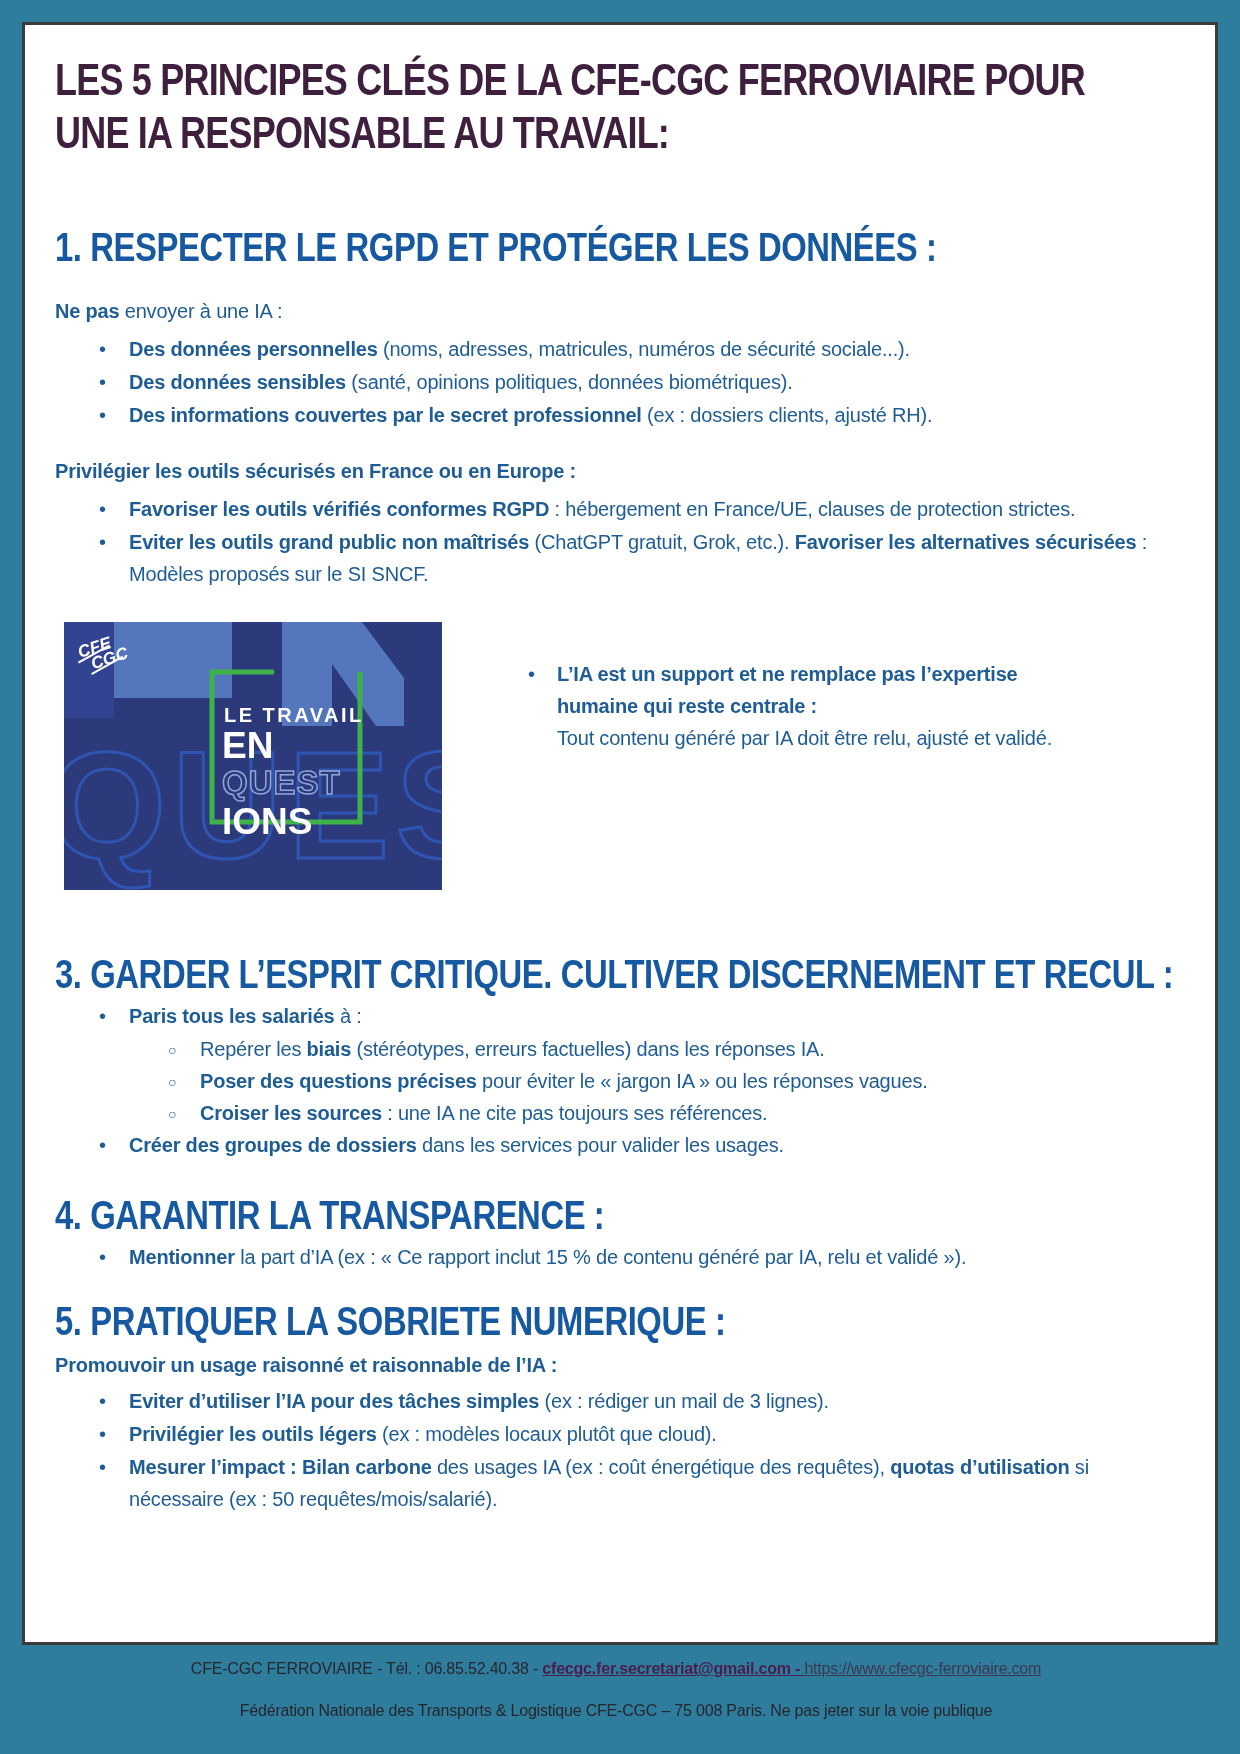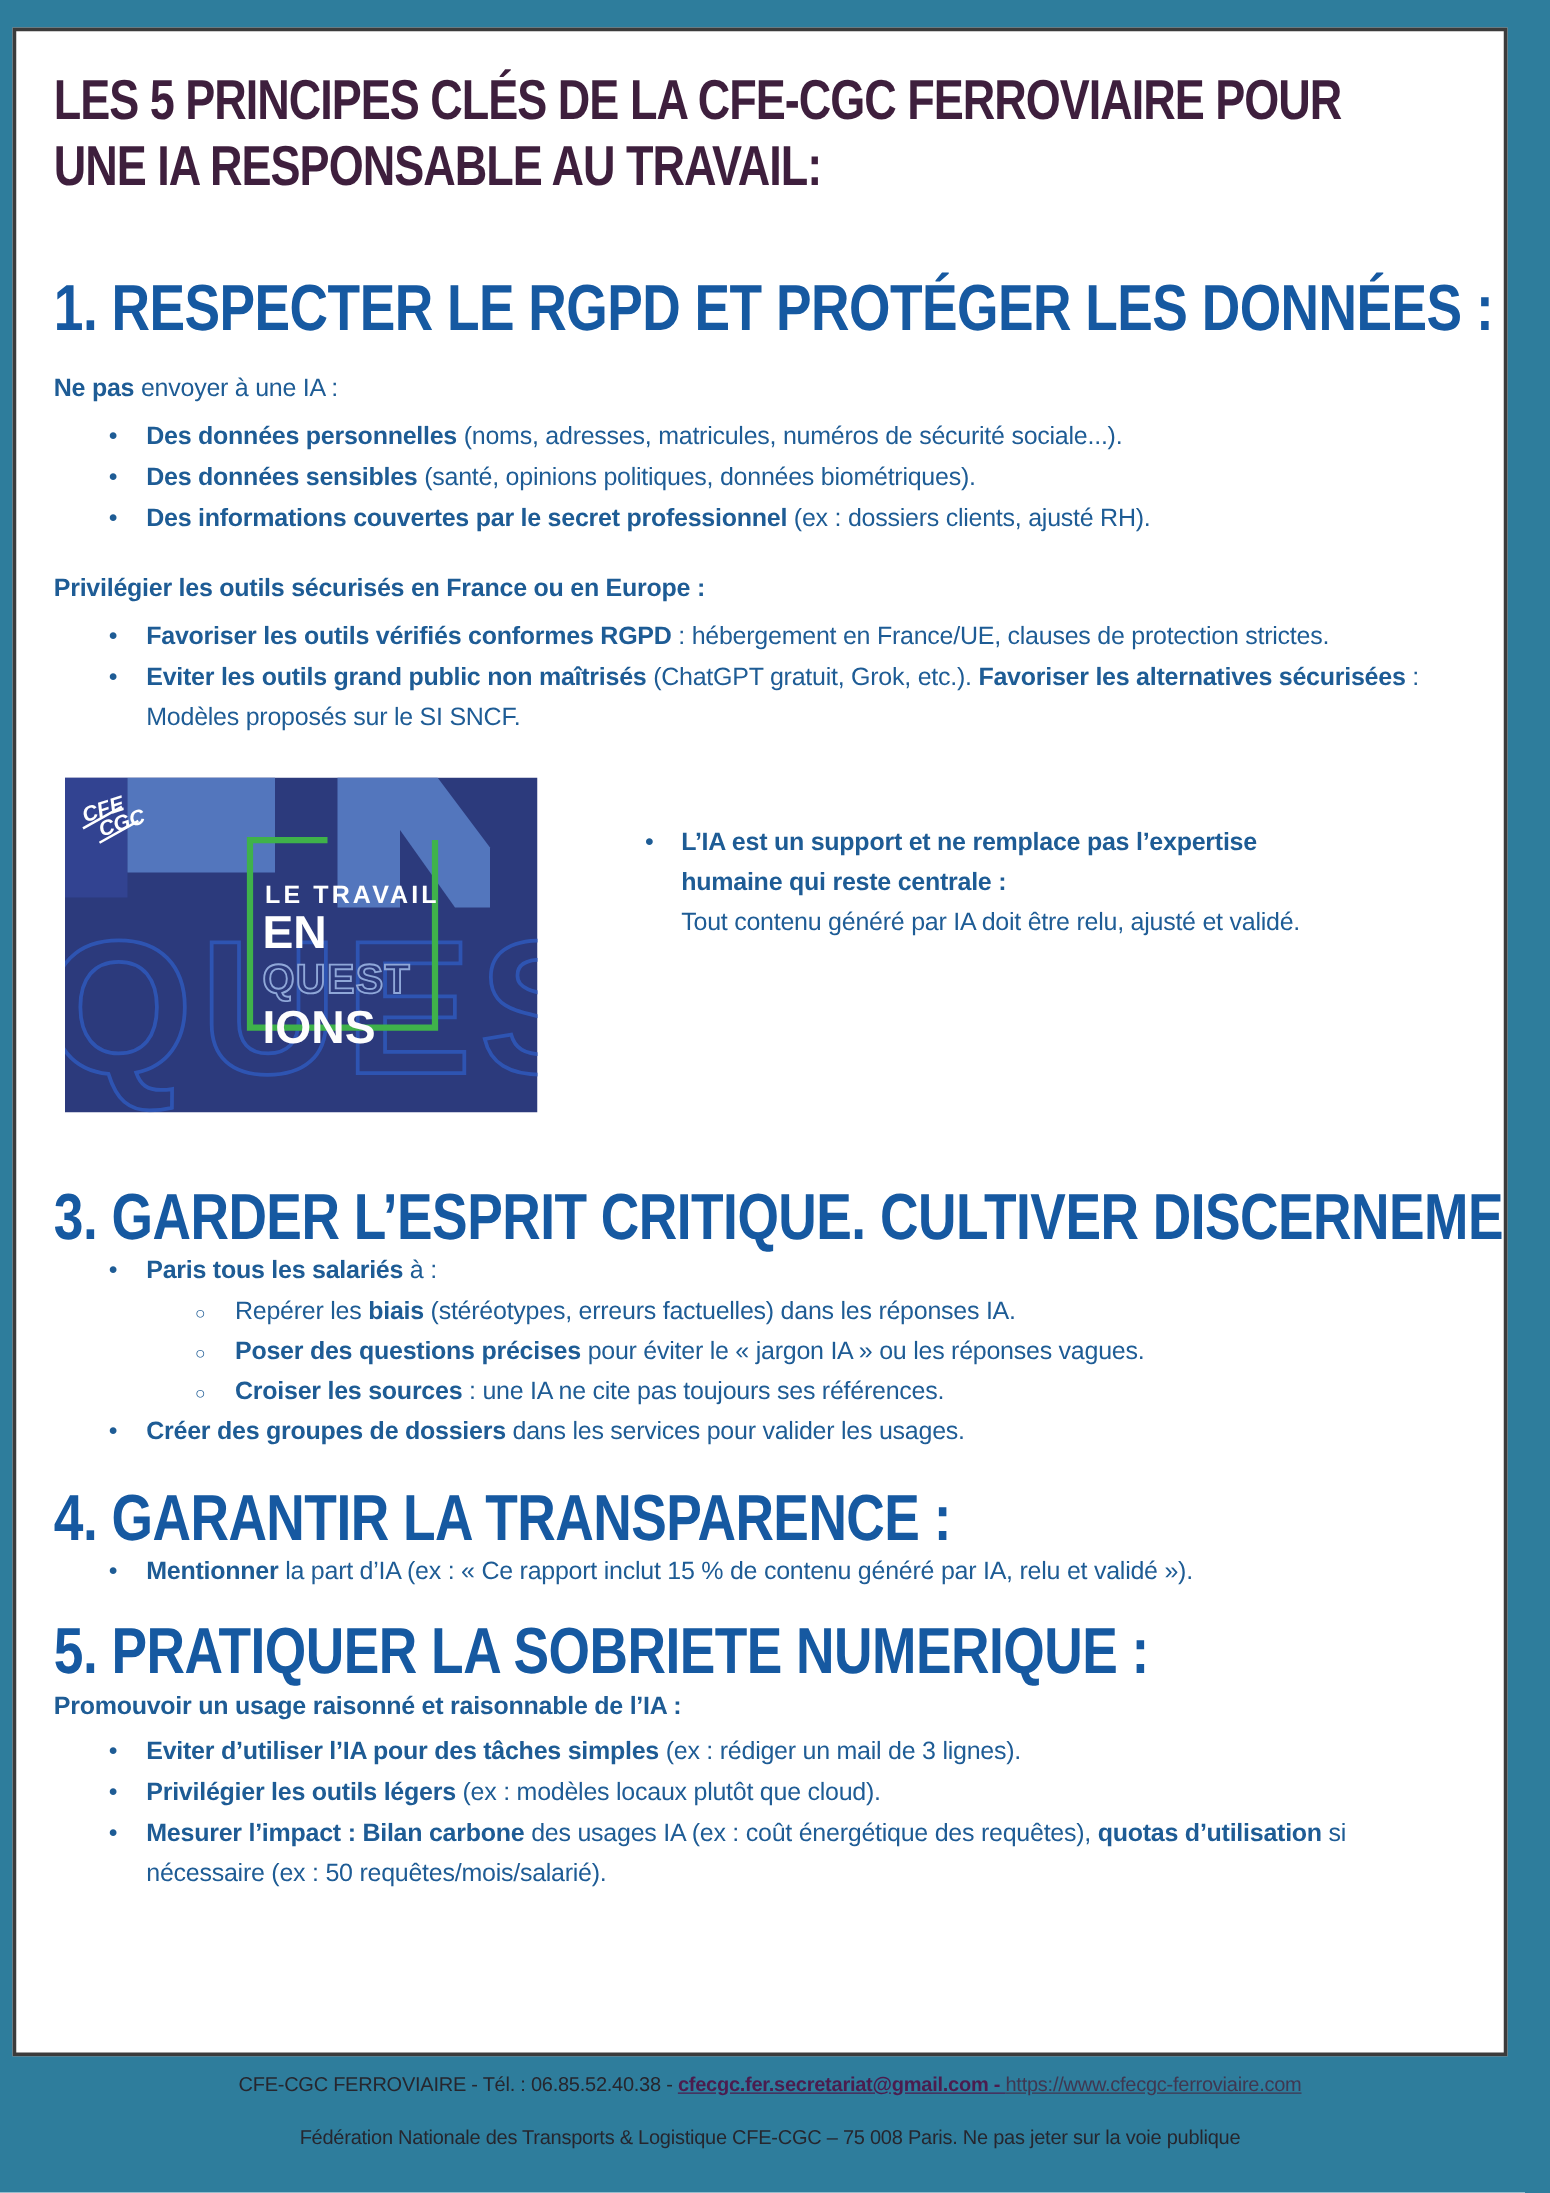--- a/index.html
+++ b/index.html
@@ -2,31 +2,31 @@
 <html><head>
 <meta charset="utf-8">
 <style>
   html,body{margin:0;padding:0;}
   body{
     width:1240px;height:1754px;position:relative;overflow:hidden;
     background:#2e7d9c;
     font-family:"Liberation Sans","DejaVu Sans",sans-serif;
   }
   .page{
-    position:absolute;left:10px;top:22px;width:1196px;height:1623px;
+    position:absolute;left:22px;top:22px;width:1196px;height:1623px;
     background:#ffffff;border:3px solid #3b3b3b;box-sizing:border-box;
     padding:26px 30px 0 30px;overflow:hidden;
   }
   .cx{display:inline-block;white-space:nowrap;transform:scaleX(.82);transform-origin:0 50%;}
   .title{
     color:#3e1f3d;font-weight:bold;font-size:45px;line-height:53px;letter-spacing:-1px;
   }
   .title .cx{transform:scaleX(.80);}
   .h{
-    color:#1659a1;font-weight:bold;font-size:52px;line-height:44px;letter-spacing:-.5px;
+    color:#1659a1;font-weight:bold;font-size:40px;line-height:44px;letter-spacing:-.5px;
   }
   .body,.blist li,.sublist li,.intro{
     color:#1e5c95;font-size:20px;line-height:32px;letter-spacing:-.2px;
   }
   .b{font-weight:bold;}
   .intro{margin:0;font-weight:normal;}
   ul{list-style:none;margin:0;padding:0;}
   .blist li{position:relative;padding-left:74px;margin:0 0 1px 0;}
   .blist li::before{content:"•";position:absolute;left:44px;top:0;font-size:20px;}
   .sublist li{position:relative;padding-left:145px;margin:0;}

